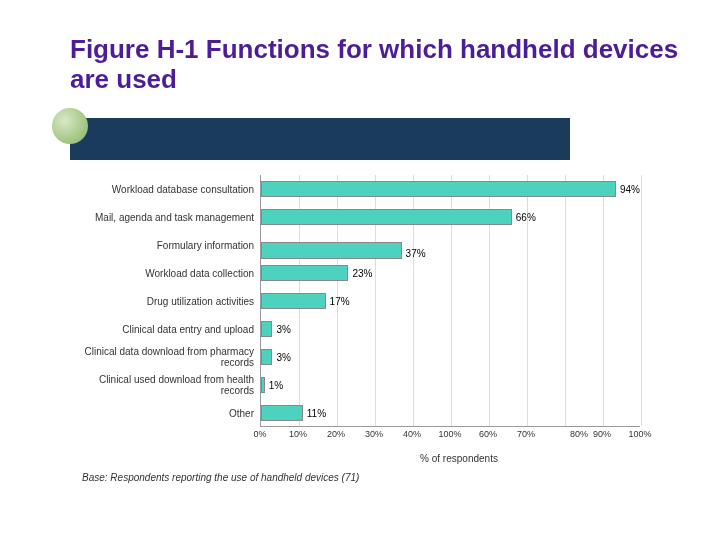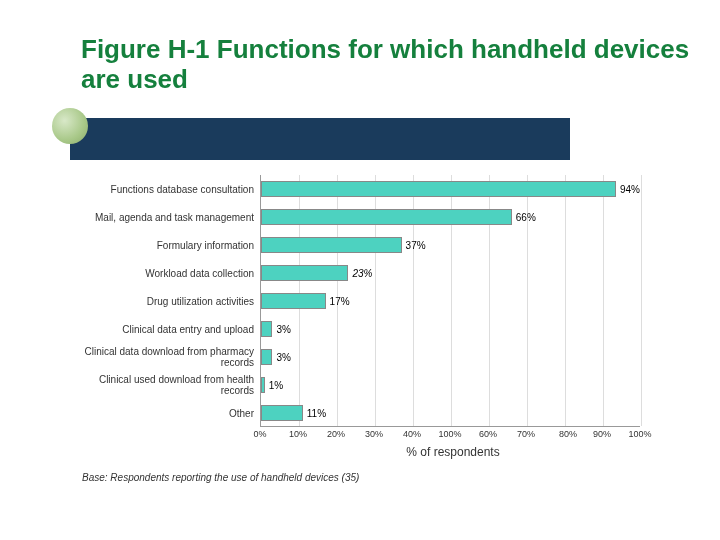--- a/index.html
+++ b/index.html
@@ -10,23 +10,22 @@
     font-family: Arial, Helvetica, sans-serif;
     position: relative;
     overflow: hidden;
   }
   .title {
     position: absolute;
     left: 70px;
     top: 35px;
     font-size: 26px;
     font-weight: bold;
-    color: #15803d;
+    color: #4c1d95;
     line-height: 1.15;
-    margin-left: 11px;
   }
   .accent-circle {
     position: absolute;
     left: 52px;
     top: 108px;
     width: 36px;
     height: 36px;
     border-radius: 50%;
     background: radial-gradient(circle at 35% 35%, #d8e8c8 0%, #a8c888 60%, #8aaa6a 100%);
     z-index: 1;
@@ -103,46 +102,47 @@
   }
   .x-tick {
     position: absolute;
     top: 2px;
     font-size: 9px;
     color: #333;
     transform: translateX(-50%);
   }
   .x-label {
     position: absolute;
-    left: 193px;
+    left: 199px;
     width: 380px;
     text-align: center;
-    font-size: 12px;
-    color: #333;
+    font-size: 10px;
+    color: #333;
+    margin-top: 8px;
   }
   .footnote {
     position: absolute;
     left: 82px;
     font-size: 10px;
     font-style: italic;
     color: #333;
   }
 </style>
 </head>
 <body>
 
 <div class="accent-circle"></div>
 <div class="accent-bar"></div>
 
 <h1 class="title">Figure H-1 Functions for which handheld devices are used</h1>
 
 <div class="chart-area">
   <div class="chart-inner">
     <div class="cat-labels" id="cat-labels">
-        <div class="cat-label" style="height: 28px;">Functions database consultation</div>
+        <div class="cat-label" style="height: 28px;">Workload database consultation</div>
         <div class="cat-label" style="height: 28px;">Mail, agenda and task management</div>
         <div class="cat-label" style="height: 28px;">Formulary information</div>
         <div class="cat-label" style="height: 28px;">Workload data collection</div>
         <div class="cat-label" style="height: 28px;">Drug utilization activities</div>
         <div class="cat-label" style="height: 28px;">Clinical data entry and upload</div>
         <div class="cat-label" style="height: 28px;">Clinical data download from pharmacy records</div>
         <div class="cat-label" style="height: 28px;">Clinical used download from health records</div>
         <div class="cat-label" style="height: 28px;">Other</div>
       </div>
     <div class="plot" id="plot" style="height: 252px;">
@@ -160,25 +160,25 @@
         </div>
       <div class="bars" id="bars">
           <div class="bar-row" style="height: 28px;">
             <div class="bar" style="width: 357.2px; background: rgb(77, 210, 192);"></div>
             <span class="bar-label">94%</span>
           </div>
           <div class="bar-row" style="height: 28px;">
             <div class="bar" style="width: 250.8px; background: rgb(77, 210, 192);"></div>
             <span class="bar-label">66%</span>
           </div>
-          <div class="bar-row" style="height: 28px;">
+          <div class="bar-row" style="height: 28px; align-items: flex-end;">
             <div class="bar" style="width: 140.6px; background: rgb(77, 210, 192);"></div>
             <span class="bar-label">37%</span>
           </div>
-          <div class="bar-row" style="height: 28px; font-style: italic;">
+          <div class="bar-row" style="height: 28px;">
             <div class="bar" style="width: 87.4px; background: rgb(77, 210, 192);"></div>
             <span class="bar-label">23%</span>
           </div>
           <div class="bar-row" style="height: 28px;">
             <div class="bar" style="width: 64.6px; background: rgb(77, 210, 192);"></div>
             <span class="bar-label">17%</span>
           </div>
           <div class="bar-row" style="height: 28px;">
             <div class="bar" style="width: 11.4px; background: rgb(77, 210, 192);"></div>
             <span class="bar-label">3%</span>
@@ -200,20 +200,20 @@
   </div>
   <div class="x-axis" id="x-axis" style="top: 252px;">
       <div class="x-tick" style="left: 0px;">0%</div>
       <div class="x-tick" style="left: 38px;">10%</div>
       <div class="x-tick" style="left: 76px;">20%</div>
       <div class="x-tick" style="left: 114px;">30%</div>
       <div class="x-tick" style="left: 152px;">40%</div>
       <div class="x-tick" style="left: 190px;">100%</div>
       <div class="x-tick" style="left: 228px;">60%</div>
       <div class="x-tick" style="left: 266px;">70%</div>
-      <div class="x-tick" style="left: 304px; padding-left: 8px;">80%</div>
+      <div class="x-tick" style="left: 315px; padding-left: 8px;">80%</div>
       <div class="x-tick" style="left: 342px;">90%</div>
       <div class="x-tick" style="left: 380px;">100%</div>
     </div>
   <div class="x-label" id="x-label" style="top: 270px;">% of respondents</div>
 </div>
 
-<div class="footnote" id="footnote" style="top: 472px;">Base:  Respondents reporting the use of handheld devices (35)</div>
+<div class="footnote" id="footnote" style="top: 472px;">Base:  Respondents reporting the use of handheld devices (71)</div>
 
 </body></html>

